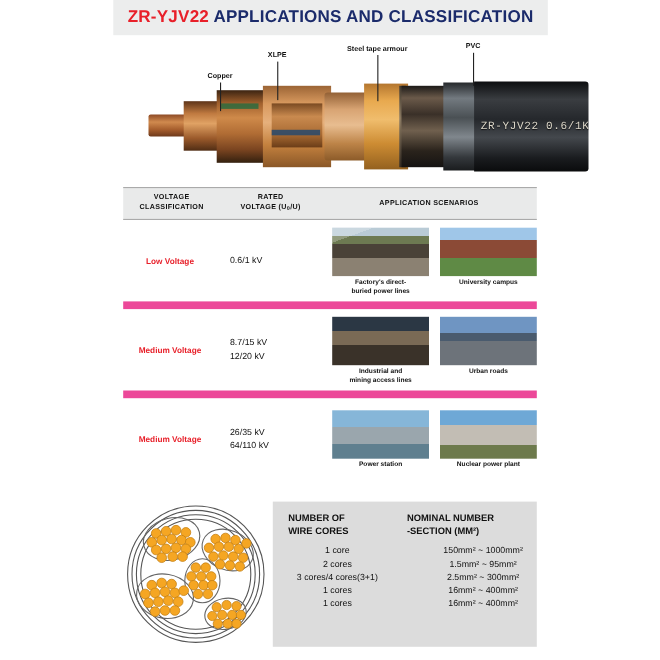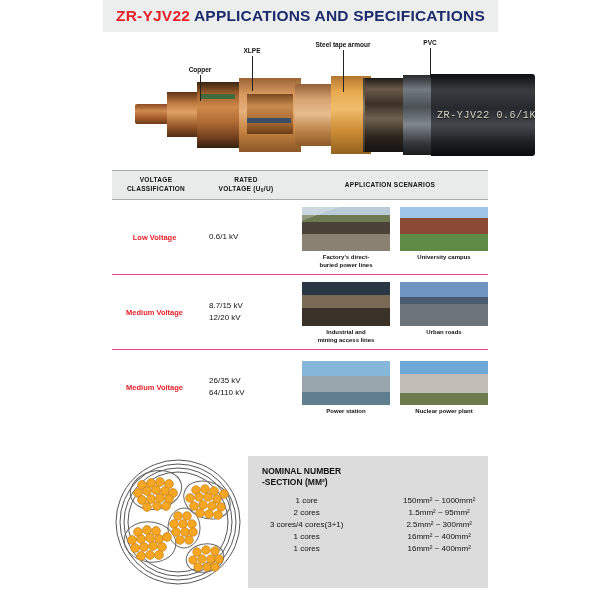--- a/index.html
+++ b/index.html
@@ -164,21 +164,21 @@
     line-height: 1.35;
   }
   .col-a { width: 88px; }
   .col-b { width: 92px; }
   .col-c { flex: 1; }
   sub.u0 { font-size: 5px; vertical-align: baseline; position: relative; top: 1px; }
 
   .vt-row {
     display: flex;
     align-items: center;
-    border-bottom: 1px solid #ec4899;
+    border-bottom: 7px solid #ec4899;
     min-height: 74px;
   }
   .vt-row:last-child { border-bottom: none; }
   .cls-cell {
     font-size: 7.5px;
     font-weight: bold;
     color: #e8202a;
     text-align: center;
   }
   .volt-cell {
@@ -289,21 +289,21 @@
   }
   .sc-a { width: 108px; }
   .sc-b { width: 118px; margin-left: 39px; }
 </style>
 </head>
 <body>
 
 <div class="header-band">
   <div class="header-title">
     <span class="title-code">ZR-YJV22</span>
-    <span class="title-rest">APPLICATIONS AND SPECIFICATIONS</span>
+    <span class="title-rest">APPLICATIONS AND CLASSIFICATION</span>
   </div>
 </div>
 
 <div class="cable-area">
 
   <div class="cable-photo">
     <div class="layer lyr-copper-tail"></div>
     <div class="layer lyr-copper1"></div>
     <div class="layer lyr-copperbundle"></div>
     <div class="layer lyr-band-green"></div>
@@ -493,20 +493,22 @@
         <circle cx="107" cy="107" r="4.2"></circle>
           <circle cx="86" cy="115" r="4.2"></circle>
           <circle cx="95" cy="115" r="4.2"></circle>
         <circle cx="103" cy="115" r="4.2"></circle>
       </g>
     </svg>
   </div>
 
   <div class="spec-panel">
     <div class="spec-head">
+      <div class="sh sh-a">NUMBER OF
+WIRE CORES</div>
       <div class="sh sh-b">NOMINAL NUMBER
 -SECTION (MM²)</div>
     </div>
     <div class="spec-row">
       <div class="sc sc-a">1 core</div>
       <div class="sc sc-b">150mm² ~ 1000mm²</div>
     </div>
     <div class="spec-row">
       <div class="sc sc-a">2 cores</div>
       <div class="sc sc-b">1.5mm² ~ 95mm²</div>

